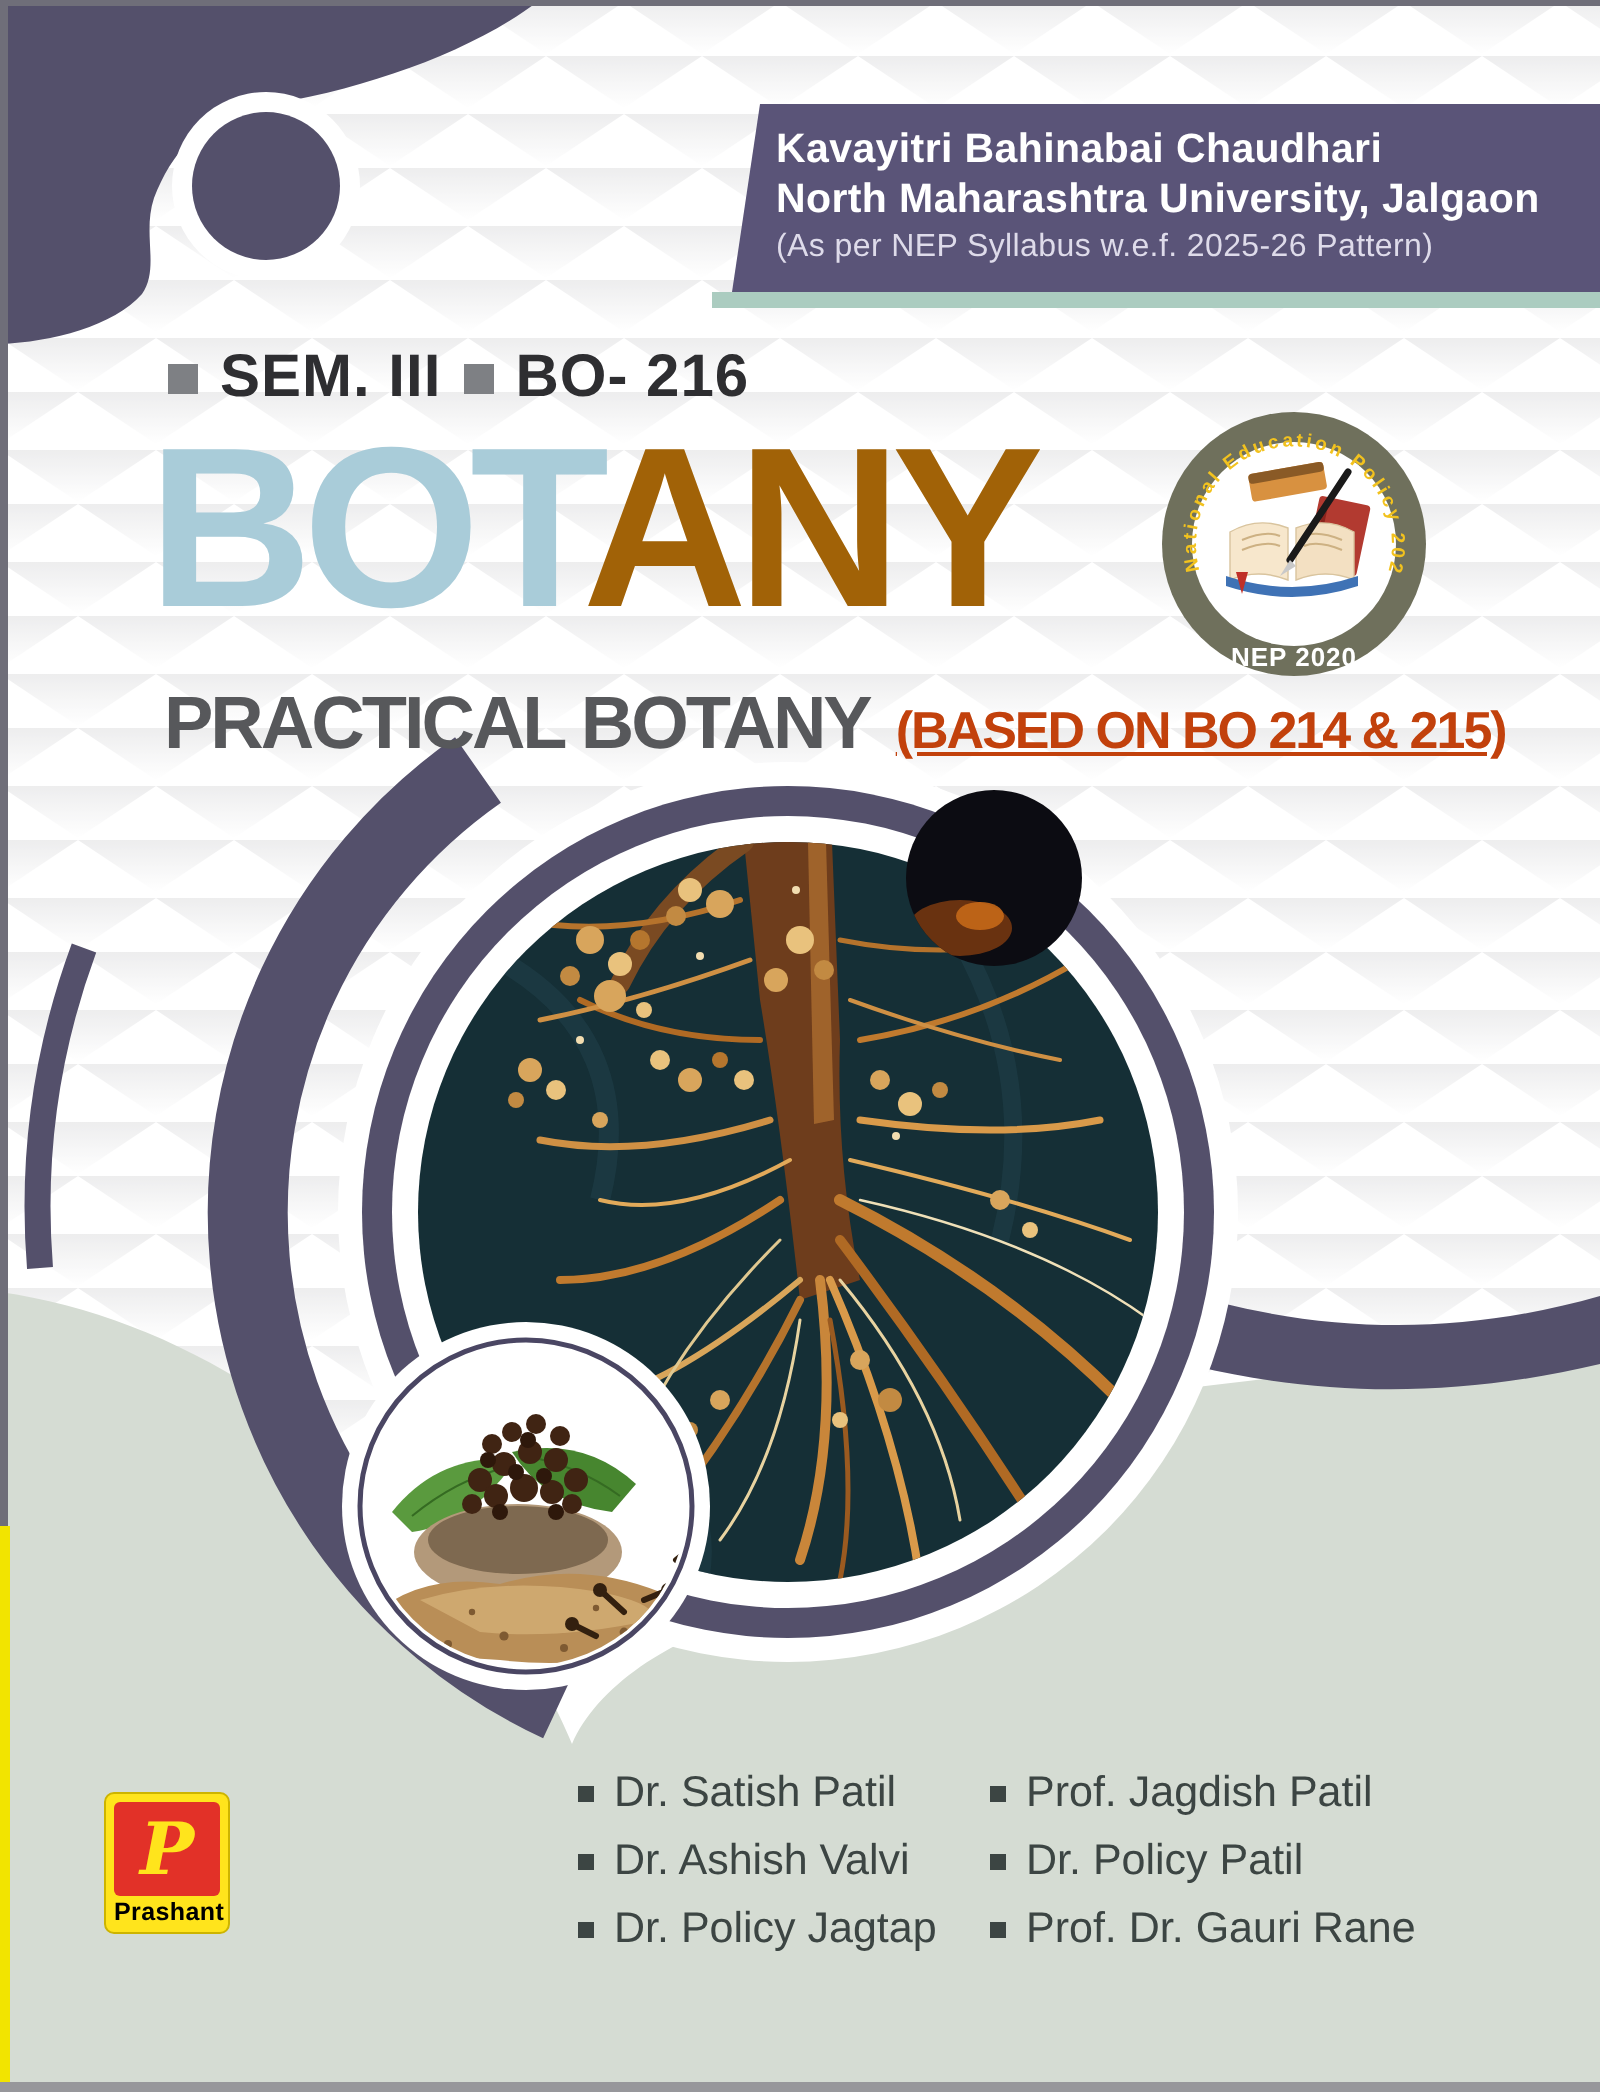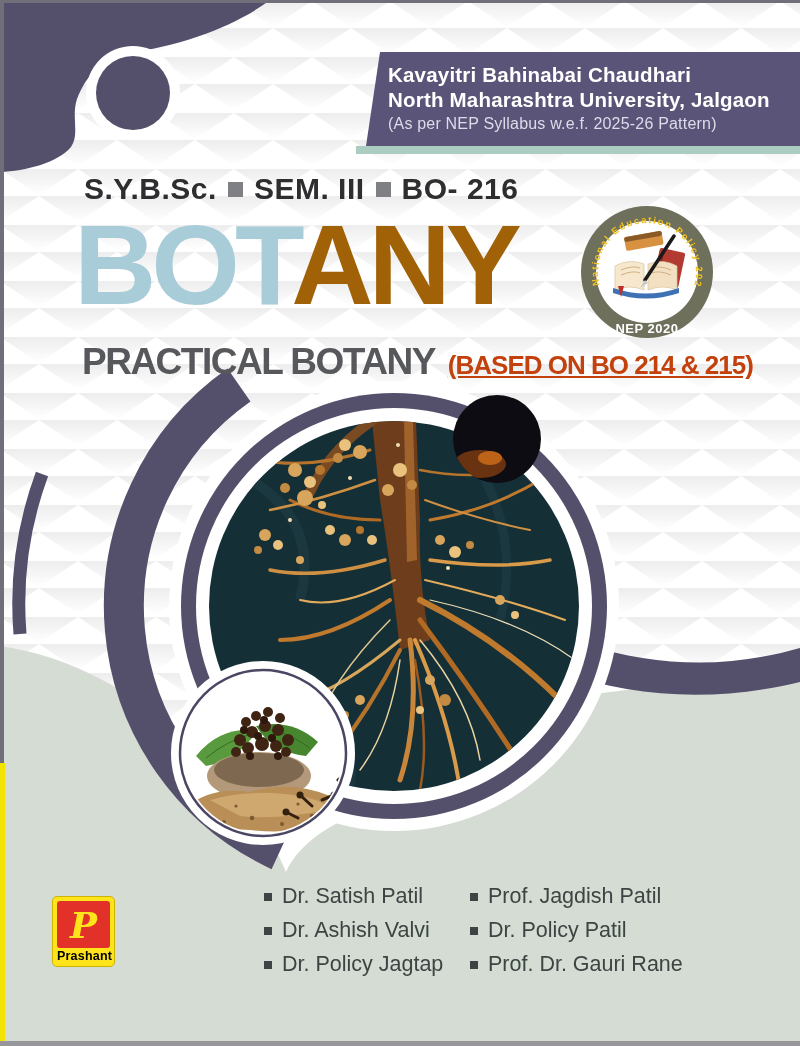--- a/index.html
+++ b/index.html
@@ -28,21 +28,21 @@
 
   
   .subtitle{left:82px;top:341px;display:flex;align-items:baseline;gap:13px;white-space:nowrap;}
   .subtitle .s1{font-size:37px;font-weight:bold;color:#57585b;letter-spacing:-1.5px;}
   .subtitle .s2{font-size:26px;font-weight:bold;color:#c2410c;letter-spacing:-1px;text-decoration:underline;}
 
   
   .nep{left:577px;top:202px;width:140px;height:140px;}
 
   
-  .authors{left:264px;top:884px;display:grid;grid-template-columns:206px auto;row-gap:9px;
+  .authors{left:289px;top:884px;display:grid;grid-template-columns:206px auto;row-gap:9px;
            font-size:21.5px;color:#3c4543;}
   .authors .cell{display:flex;align-items:center;}
   .authors .blt{width:8px;height:8px;background:#3c4543;margin-right:10px;flex:0 0 auto;}
 
   
   .prashant{left:52px;top:896px;width:63px;height:71px;background:#ffe41c;border:1px solid #cdb400;
             border-radius:5px;padding:4px 4px 2px 4px;box-sizing:border-box;
             display:flex;flex-direction:column;}
   .prashant .pRed{flex:1;background:#e23128;border-radius:3px;display:flex;align-items:center;justify-content:center;
             font-family:"DejaVu Serif",serif;font-style:italic;font-weight:bold;font-size:36px;color:#ffe41c;line-height:1;}
@@ -258,21 +258,20 @@
   </svg>
 
   <div class="abs banner">
     <div class="u1">Kavayitri Bahinabai Chaudhari</div>
     <div class="u2">North Maharashtra University, Jalgaon</div>
     <div class="u3">(As per NEP Syllabus w.e.f. 2025-26 Pattern)</div>
   </div>
   <div class="abs tealStrip"></div>
 
   <div class="abs course">
-    <span>S.Y.B.Sc.</span>
     <span class="sq"></span>
     <span>SEM. III</span>
     <span class="sq"></span>
     <span>BO- 216</span>
   </div>
 
   <div class="abs title"><span class="t1">BOT</span><span class="t2">ANY</span></div>
 
   <div class="abs subtitle">
     <span class="s1">PRACTICAL BOTANY</span>

